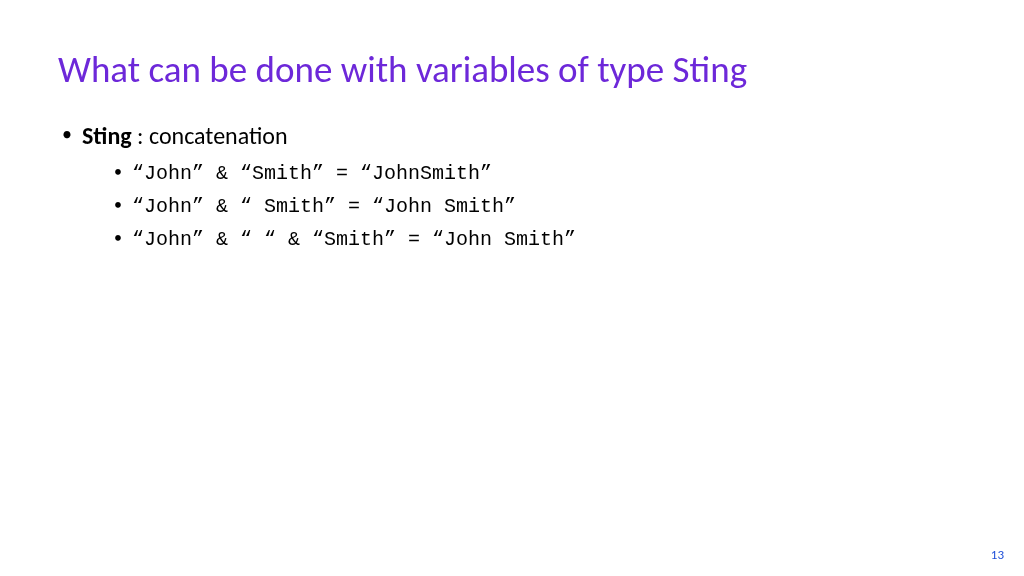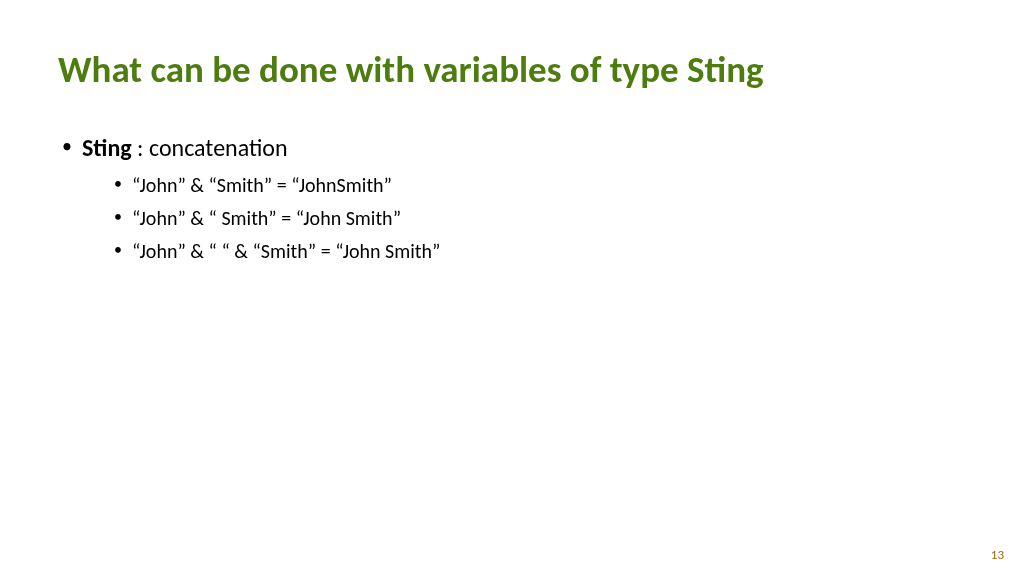--- a/index.html
+++ b/index.html
@@ -17,23 +17,23 @@
       overflow: hidden;
     }
     .slide {
       padding: 48px 58px 30px 58px;
       width: 100%;
       height: 100%;
       position: relative;
     }
     .title {
       font-size: 37px;
-      font-weight: 700;
-      color: #4d7c0f;
-      margin-bottom: 40px;
+      font-weight: 400;
+      color: #6d28d9;
+      margin-bottom: 28px;
       line-height: 1.2;
     }
     .content {
       padding-left: 4px;
     }
     .bullet-l1 {
       display: flex;
       align-items: flex-start;
       margin-bottom: 8px;
       font-size: 24px;
@@ -65,27 +65,28 @@
     }
     .bullet-l2 .marker {
       width: 18px;
       flex-shrink: 0;
       font-size: 16px;
       position: relative;
       top: 1px;
     }
     .bullet-l2 .text {
       flex: 1;
+      font-family: Liberation Mono, monospace;
     }
     .page-number {
       position: absolute;
       bottom: 14px;
       right: 20px;
       font-size: 13px;
-      color: #a16207;
+      color: #1d4ed8;
     }
   </style>
 </head>
 <body>
 
 <div class="slide">
   <h1 class="title">What can be done with variables of type Sting</h1>
 
   <div class="content">
     <div class="bullet-l1">

